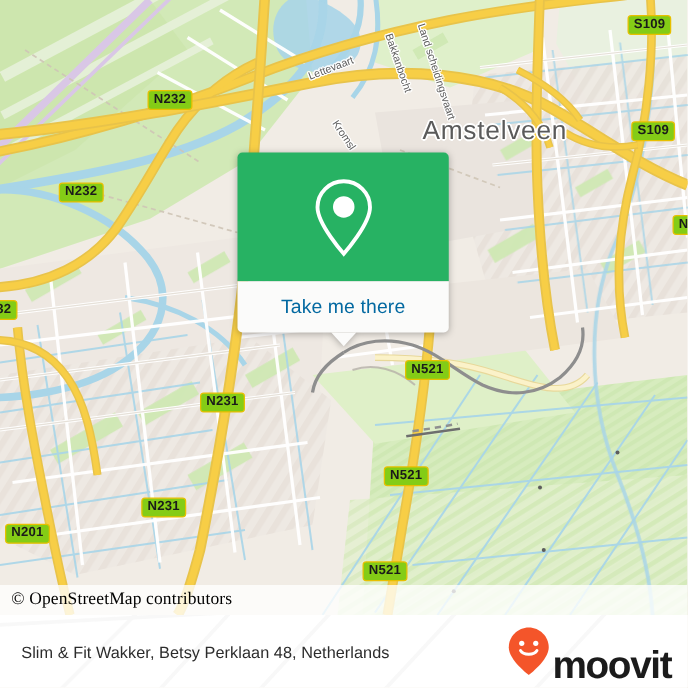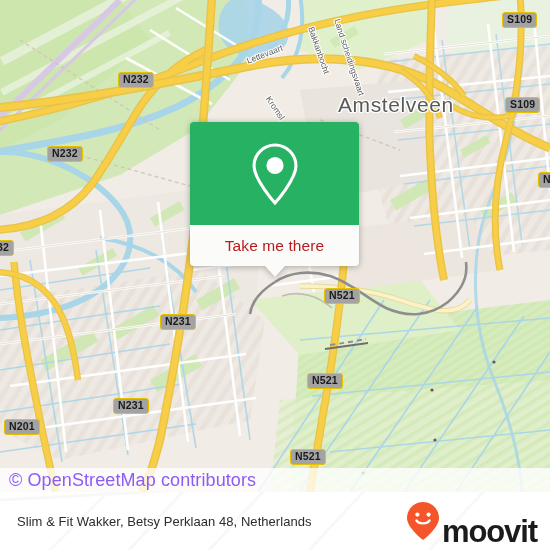--- a/index.html
+++ b/index.html
@@ -13,21 +13,21 @@
   
   .map{
     position:absolute;left:0;top:0;width:550px;height:492px;overflow:hidden;
     background:#f2efe9;
   }
   .map-canvas{position:absolute;left:0;top:0;width:550px;height:492px;}
 
   
   .shield{
     position:absolute;
-    background:#a3a3a3;
+    background:#84cc16;
     border:1.6px solid #e7c000;
     border-radius:3px;
     color:#1a1a1a;
     font-size:10.5px;
     font-weight:bold;
     letter-spacing:.2px;
     padding:1px 4px 2px 4px;
     line-height:11px;
     white-space:nowrap;
     font-family:"Liberation Sans","DejaVu Sans",sans-serif;
@@ -66,38 +66,38 @@
     height:103px;
     display:flex;align-items:center;justify-content:center;
   }
   .popup-bottom{
     background:#fbfbfa;
     border-radius:0 0 4px 4px;
     height:41px;
     display:flex;align-items:center;justify-content:center;
   }
   .popup-bottom span{
-    color:#b91c1c;font-size:15.5px;letter-spacing:.1px;
+    color:#0369a1;font-size:15.5px;letter-spacing:.1px;
   }
   .popup-tail{
     position:absolute;left:50%;top:144px;margin-left:-10px;
     width:0;height:0;
     border-left:10px solid transparent;
     border-right:10px solid transparent;
     border-top:11px solid #fbfbfa;
   }
 
   
   .attrib{
     position:absolute;left:0;top:468px;width:550px;height:24px;
     background:rgba(255,255,255,.78);
     display:flex;align-items:center;
   }
   .attrib span{
-    color:#8b5cf6;font-size:18px;padding-left:9px;letter-spacing:.1px;
+    color:#000000;font-size:14px;padding-left:9px;letter-spacing:.1px;font-family:Liberation Serif, serif;
   }
 
   
   .footer{
     position:absolute;left:0;top:492px;width:550px;height:58px;
     background:#ffffff;
     display:flex;align-items:center;
     overflow:hidden;
   }
   .footer-wm{

